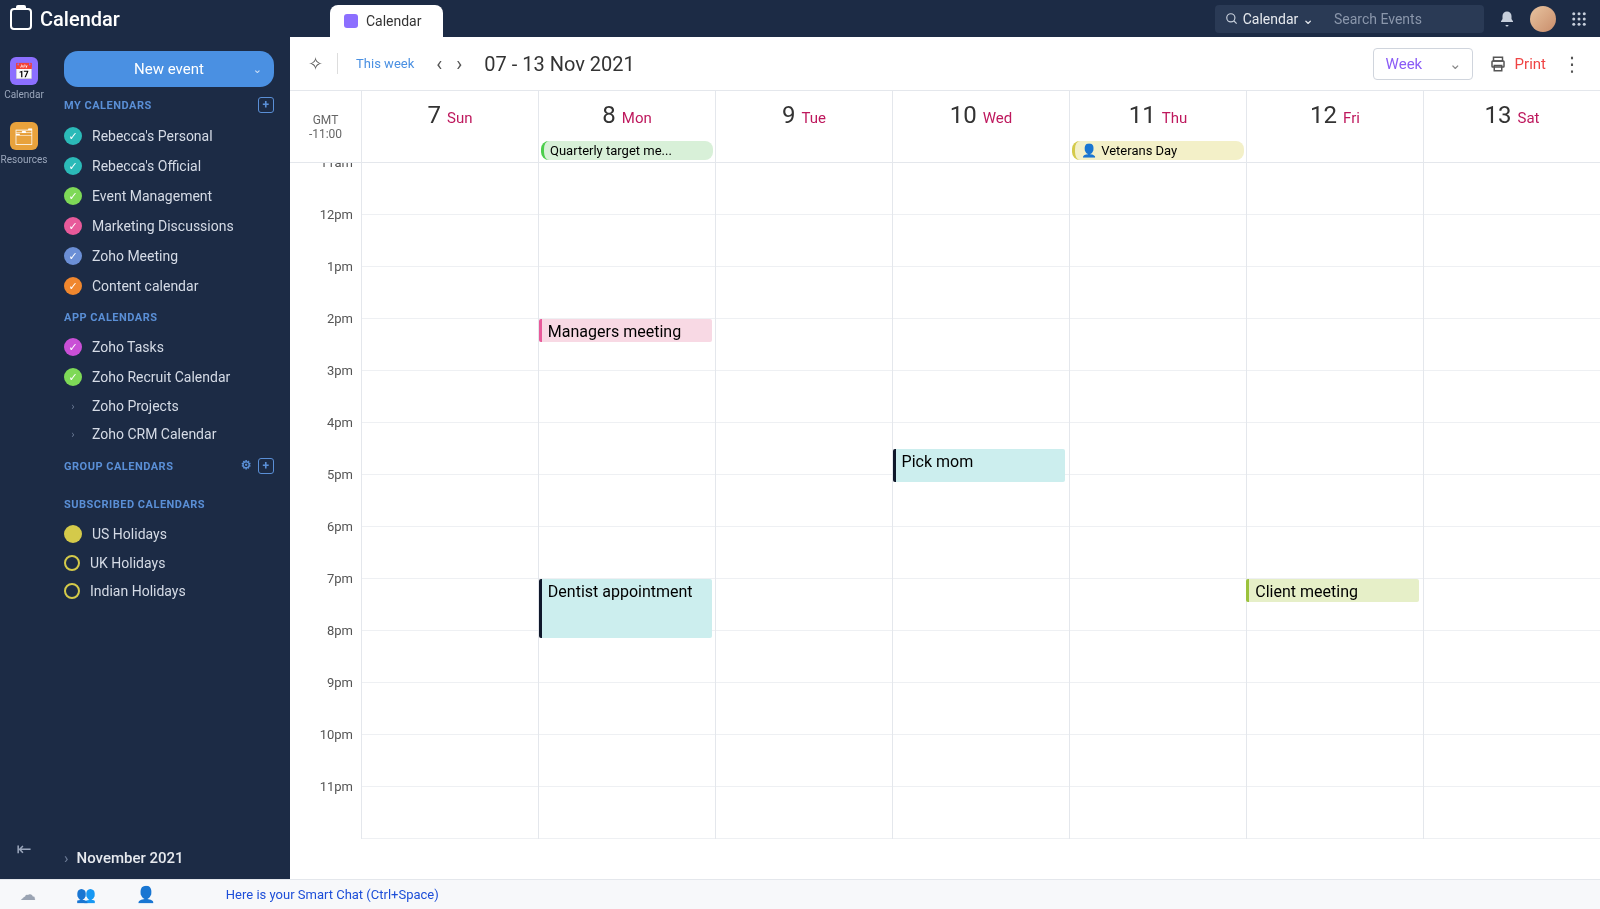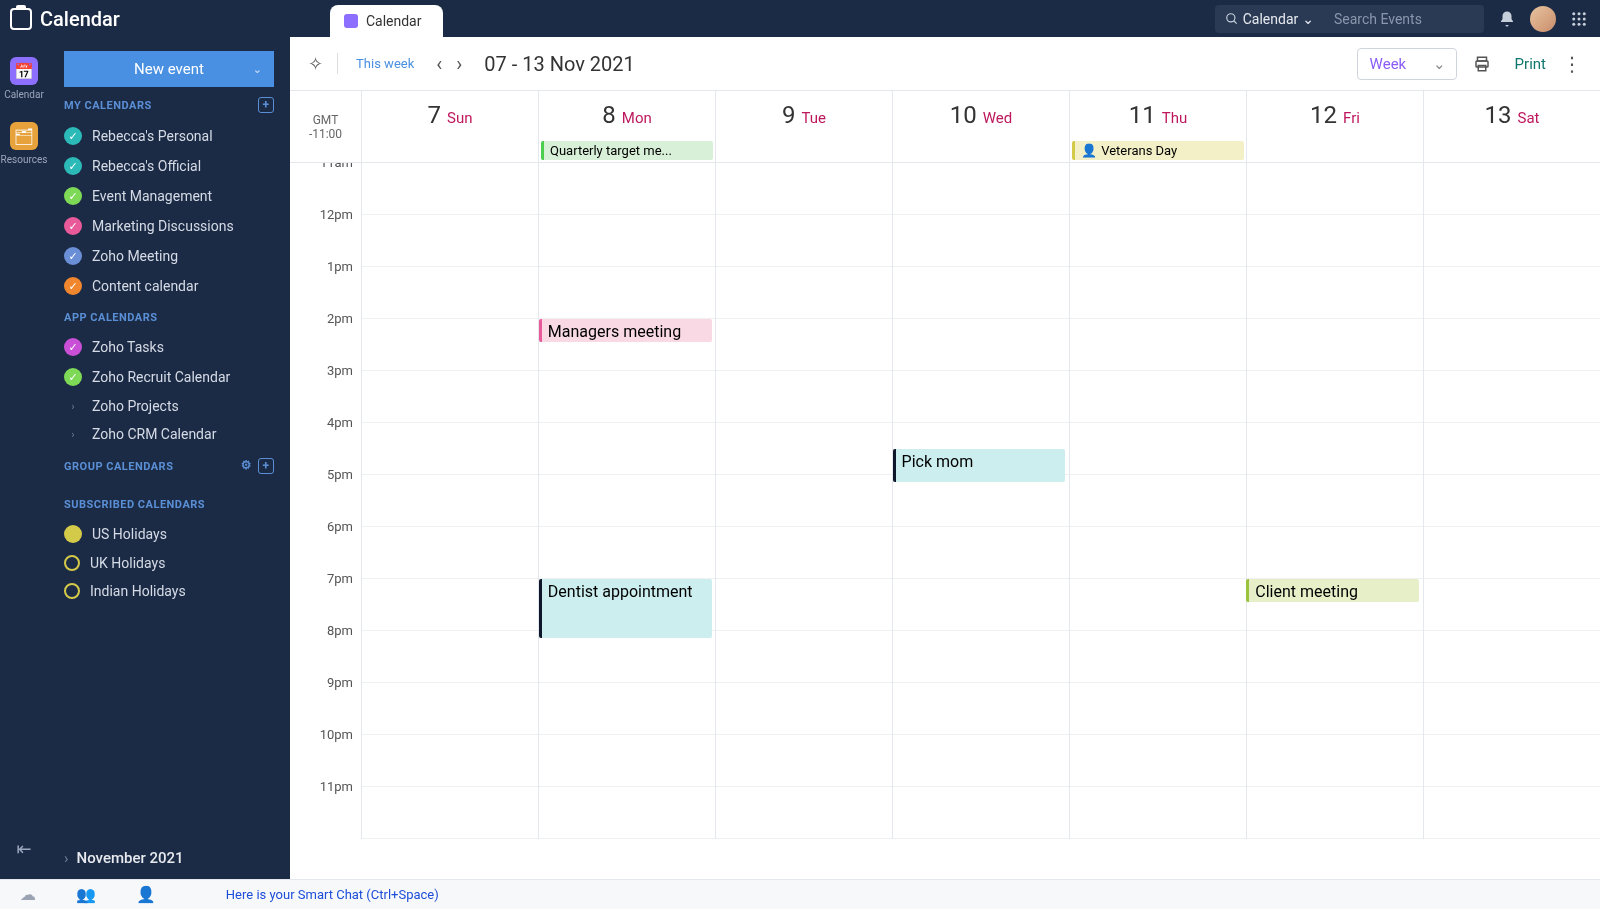--- a/index.html
+++ b/index.html
@@ -24,21 +24,21 @@
 
 .left-rail { position: absolute; left: 0; top: 37px; bottom: 30px; width: 48px; background: #1c2b45; display: flex; flex-direction: column; align-items: center; padding-top: 20px; gap: 22px; color: #9aa6bb; font-size: 10px; }
 .rail-item { display: flex; flex-direction: column; align-items: center; gap: 4px; cursor: pointer; }
 .rail-icon { width: 28px; height: 28px; border-radius: 6px; display: flex; align-items: center; justify-content: center; font-size: 16px; }
 .rail-icon.cal { background: #8c6fff; color: #fff; }
 .rail-icon.res { background: #e8a23c; color: #fff; }
 .rail-collapse { margin-top: auto; margin-bottom: 20px; color: #9aa6bb; font-size: 18px; }
 
 
 .sidebar { position: absolute; left: 48px; top: 37px; bottom: 30px; width: 242px; background: #1c2b45; color: #d5dbe6; padding: 14px 16px; overflow-y: auto; }
-.new-event-btn { width: 100%; background: #4a90e2; color: #fff; border: none; border-radius: 0; height: 36px; font-size: 15px; display: flex; align-items: center; justify-content: center; position: relative; cursor: pointer; }
+.new-event-btn { width: 100%; background: #4a90e2; color: #fff; border: none; border-radius: 14px; height: 36px; font-size: 15px; display: flex; align-items: center; justify-content: center; position: relative; cursor: pointer; }
 .new-event-chev { position: absolute; right: 12px; color: #cfe1f7; font-size: 11px; }
 .section-head { color: #5a8fd6; font-size: 11px; font-weight: 700; letter-spacing: 0.5px; margin: 10px 0 8px; display: flex; align-items: center; justify-content: space-between; }
 .add-sq { width: 16px; height: 16px; border: 1px solid #5a8fd6; border-radius: 3px; display: flex; align-items: center; justify-content: center; font-size: 12px; cursor: pointer; }
 .cal-list { list-style: none; }
 .cal-item { display: flex; align-items: center; gap: 10px; padding: 6px 0; font-size: 14px; cursor: pointer; }
 .cal-dot { width: 18px; height: 18px; border-radius: 50%; display: flex; align-items: center; justify-content: center; font-size: 11px; color: #fff; flex-shrink: 0; }
 .cal-dot.check::before { content: "✓"; }
 .cal-ring { width: 16px; height: 16px; border-radius: 50%; border: 2px solid; flex-shrink: 0; }
 .expand-chev { color: #6b7a95; font-size: 11px; width: 18px; text-align: center; }
 .month-nav { position: absolute; bottom: 12px; left: 16px; display: flex; align-items: center; gap: 8px; color: #e6e9ee; font-size: 15px; font-weight: 500; }
@@ -46,33 +46,33 @@
 
 .toolbar { position: absolute; left: 290px; right: 0; top: 37px; height: 54px; background: #fff; display: flex; align-items: center; padding: 0 18px; gap: 18px; border-bottom: 1px solid #e4e7ec; }
 .add-plus { font-size: 18px; color: #555; cursor: pointer; padding-right: 14px; border-right: 1px solid #ddd; }
 .this-week { color: #4a90e2; font-size: 13px; cursor: pointer; }
 .nav-arrows { display: flex; gap: 6px; }
 .nav-arrow { font-size: 20px; color: #555; cursor: pointer; padding: 0 4px; }
 .date-range { font-size: 20px; color: #333; }
 .toolbar-right { margin-left: auto; display: flex; align-items: center; gap: 16px; }
 .view-select { border: 1px solid #d0d5dd; border-radius: 4px; padding: 6px 28px 6px 12px; font-size: 15px; color: #8b5cf6; background: #fff; position: relative; cursor: pointer; min-width: 100px; }
 .view-select::after { content: "⌄"; position: absolute; right: 10px; color: #888; }
-.print-btn { display: flex; align-items: flex-start; gap: 24px; font-size: 15px; color: #0f766e; cursor: pointer; }
+.print-btn { display: flex; align-items: flex-start; gap: 8px; font-size: 15px; color: #ef4444; cursor: pointer; }
 .kebab { font-size: 20px; color: #555; cursor: pointer; }
 
 
 .cal-area { position: absolute; left: 290px; right: 0; top: 91px; bottom: 30px; background: #fff; overflow: hidden; }
 .day-header { display: flex; height: 72px; border-bottom: 1px solid #e4e7ec; }
 .tz-col { width: 72px; border-right: 1px solid #e4e7ec; display: flex; flex-direction: column; align-items: center; justify-content: center; font-size: 12px; color: #666; }
 .day-col-head { flex: 1; border-right: 1px solid #e4e7ec; padding: 6px 8px; position: relative; }
 .day-col-head:last-child { border-right: none; }
 .day-date { display: flex; align-items: baseline; gap: 6px; justify-content: center; padding-top: 4px; }
 .day-num { font-size: 24px; color: #333; font-weight: 400; }
 .day-name { font-size: 15px; color: #be185d; }
-.allday-event { position: absolute; bottom: 2px; left: 2px; right: 2px; font-size: 13px; padding: 2px 6px; border-radius: 2px; display: flex; align-items: center; gap: 4px; white-space: nowrap; overflow: hidden; }
+.allday-event { position: absolute; bottom: 2px; left: 2px; right: 2px; font-size: 13px; padding: 2px 6px; border-radius: 8px; display: flex; align-items: center; gap: 4px; white-space: nowrap; overflow: hidden; }
 .allday-event.green { background: #d8f0d8; border-left: 3px solid #4bce4b; }
 .allday-event.yellow { background: #f3f0c8; border-left: 3px solid #d4ca4a; }
 
 .time-grid { position: relative; height: calc(100% - 72px); overflow-y: auto; }
 .time-grid-inner { display: flex; position: relative; }
 .time-labels { width: 72px; border-right: 1px solid #e4e7ec; }
 .time-slot-label { height: 52px; text-align: right; padding-right: 8px; font-size: 13px; color: #555; border-bottom: 1px solid transparent; position: relative; top: -8px; }
 .grid-cols { flex: 1; display: flex; position: relative; }
 .grid-col { flex: 1; border-right: 1px solid #e4e7ec; }
 .grid-col:last-child { border-right: none; }

